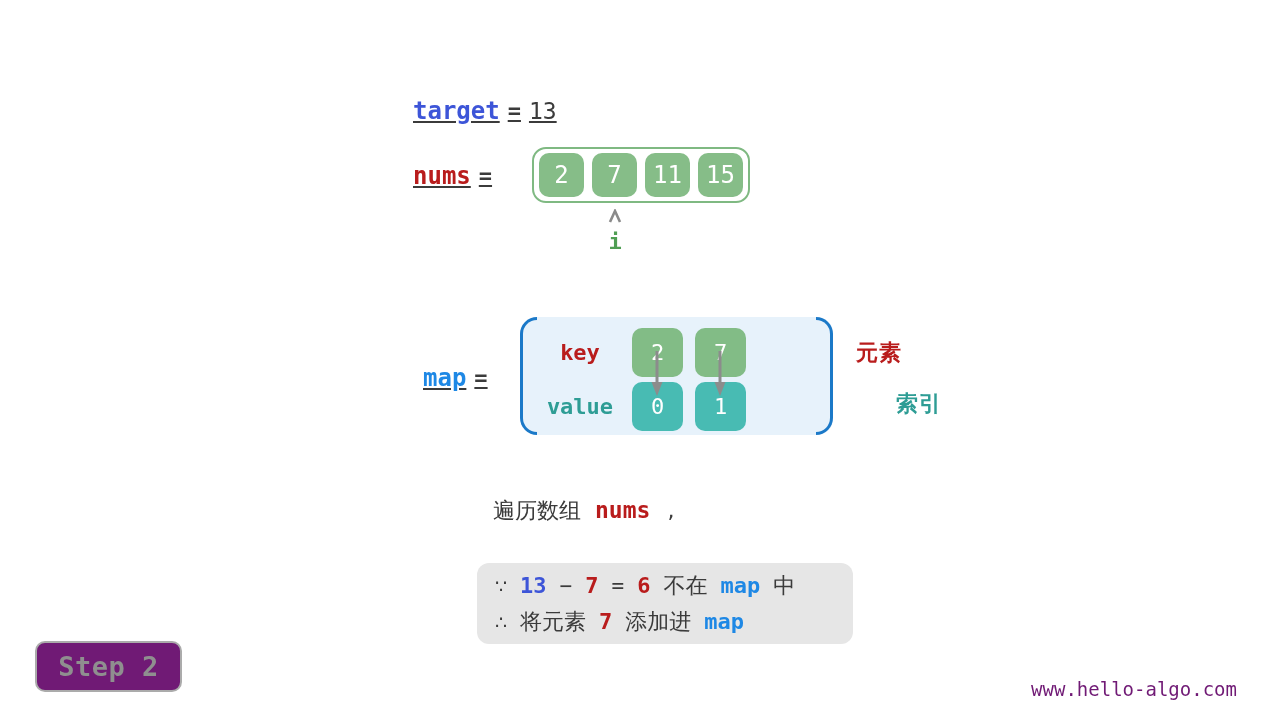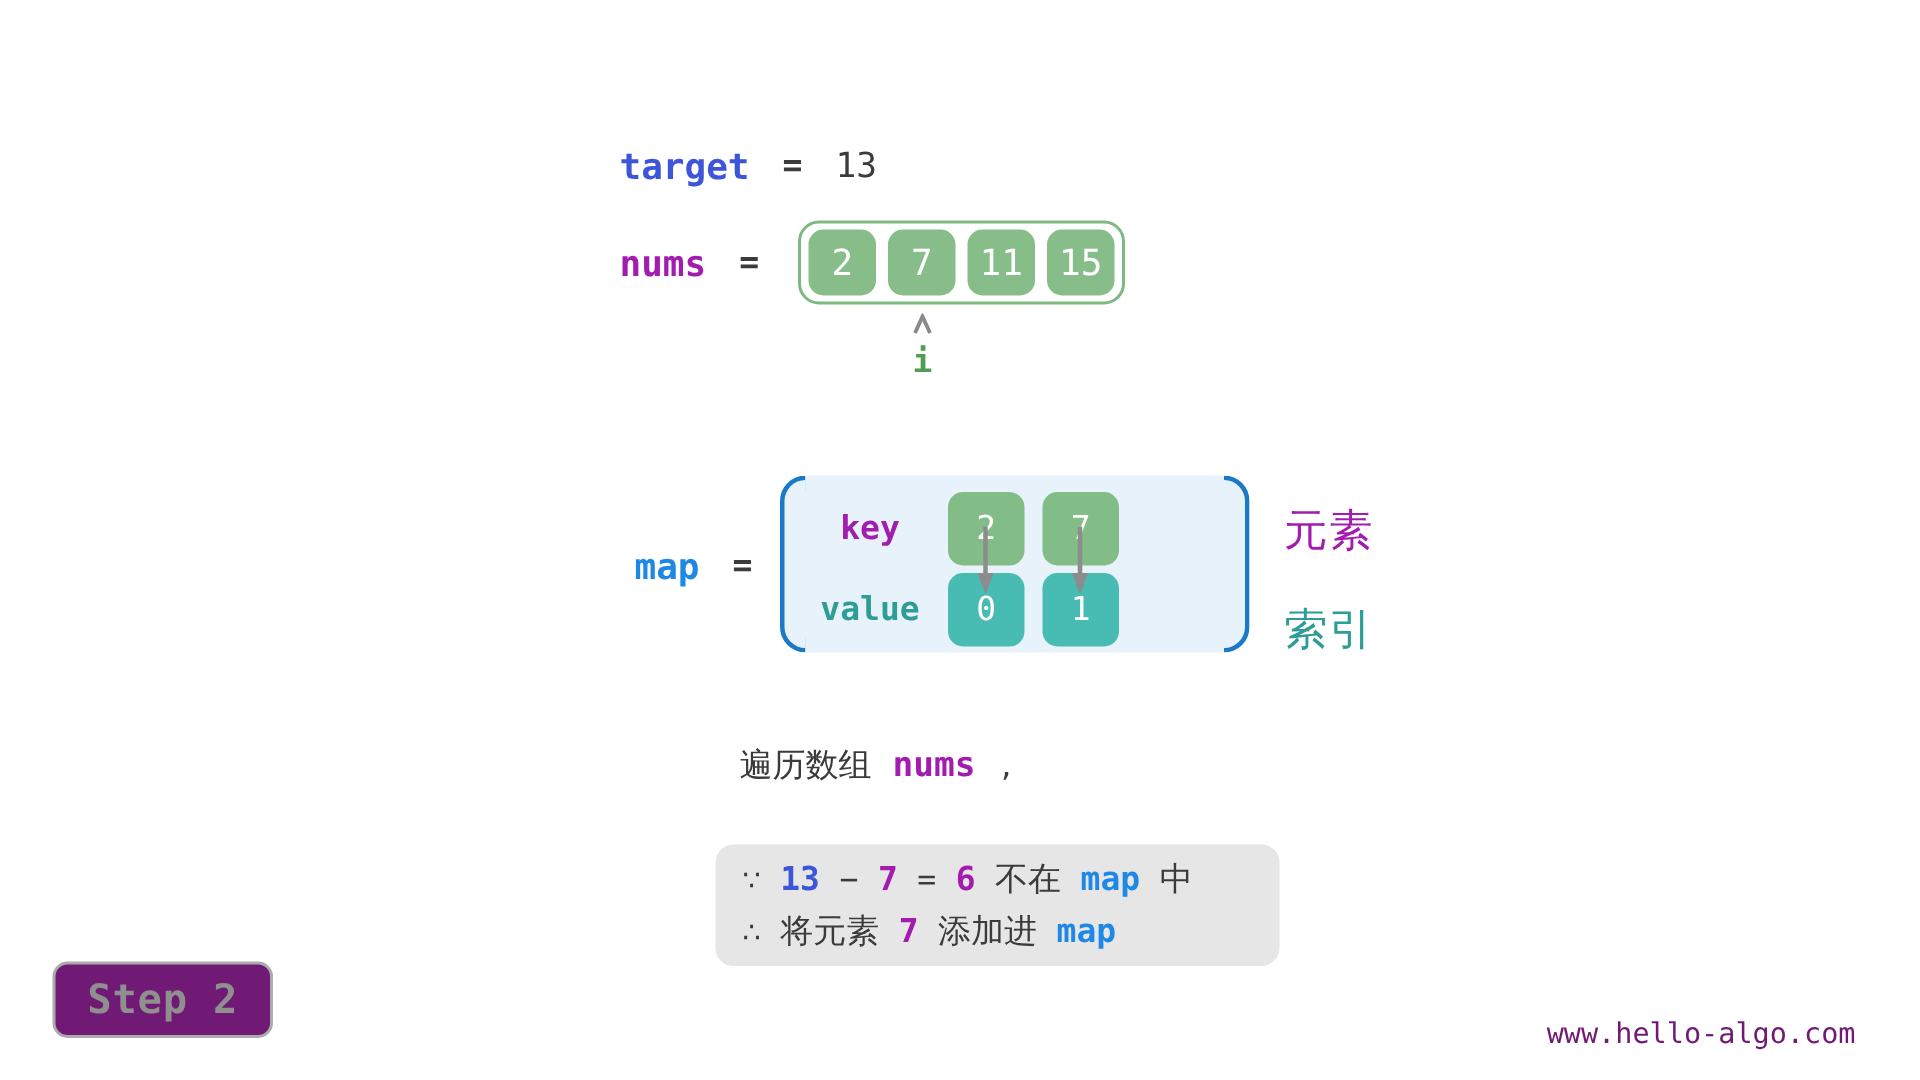--- a/index.html
+++ b/index.html
@@ -3,26 +3,26 @@
 <meta charset="utf-8">
 <style>
   html,body{margin:0;padding:0;background:#ffffff;}
   .stage{position:relative;width:1280px;height:720px;background:#ffffff;overflow:hidden;
          font-family:"DejaVu Sans","Liberation Sans",sans-serif;color:#3b3b3b;}
   .abs{position:absolute;}
   .mono{font-family:"DejaVu Sans Mono","Liberation Mono",monospace;}
   .bold{font-weight:bold;}
   .indigo{color:#3d55d8;}
   .azure{color:#1e88e5;}
-  .green{color:#a21caf;}
+  .green{color:#b91c1c;}
   .teal{color:#2e9d95;}
   .dark{color:#3b3b3b;}
 
   
-  .var-row{display:flex;align-items:flex-start;column-gap:22px;font-size:24px;line-height:28px;}
+  .var-row{display:flex;align-items:flex-start;column-gap:8px;font-size:24px;line-height:28px;text-decoration:underline;}
   .var-row .op{font-size:22px;font-weight:bold;color:#3b3b3b;}
   .var-row .val{font-size:23px;color:#3b3b3b;}
 
   
   .array-outer{left:532px;top:147px;width:218px;height:56px;box-sizing:border-box;
                border:2px solid #7fb982;border-radius:14px;background:#ffffff;
                display:flex;column-gap:8px;padding:4px 5px;}
   .array-cell{width:45px;height:44px;border-radius:10px;background:#86bd88;color:#ffffff;
               display:flex;align-items:center;justify-content:center;
               font-size:24px;font-weight:500;}
@@ -35,21 +35,21 @@
   .map-panel{left:522px;top:317px;width:311px;height:118px;background:#e7f2fb;border-radius:16px;}
   .bracket{width:17px;height:118px;box-sizing:border-box;border:3px solid #1b79c8;top:317px;}
   .bracket-left{left:520px;border-right:none;border-radius:17px 0 0 17px;}
   .bracket-right{left:816px;border-left:none;border-radius:0 17px 17px 0;}
   .map-row-label{left:530px;width:100px;height:49px;display:flex;align-items:center;justify-content:center;
                  font-size:22px;font-weight:bold;}
   .map-cell{width:51px;height:49px;border-radius:10px;color:#ffffff;
             display:flex;align-items:center;justify-content:center;font-size:22px;font-weight:500;}
   .kbox{background:#82bc86;}
   .vbox{background:#48bbb3;}
-  .annot{font-size:29px;font-weight:normal;letter-spacing:1px;line-height:26px;}
+  .annot{font-size:22px;font-weight:bold;letter-spacing:1px;line-height:26px;}
 
   
   .caption{left:493px;top:496px;display:flex;align-items:baseline;font-size:22px;line-height:28px;}
   .caption .code{font-size:23px;font-weight:bold;margin:0 13px 0 14px;}
   .caption .suffix{margin-left:4px;}
 
   
   .note-box{left:477px;top:563px;width:376px;height:81px;box-sizing:border-box;
             background:#e6e6e6;border-radius:12px;padding:5px 0 0 18px;}
   .note-line{display:flex;align-items:baseline;column-gap:13px;height:36px;
@@ -121,21 +121,21 @@
     </svg>
   </div>
   <div class="abs" style="left:714px;top:351px;">
     <svg width="12" height="45" viewBox="0 0 12 45">
       <line x1="6" y1="0" x2="6" y2="33" stroke="#8c8c8c" stroke-width="3"></line>
       <polygon points="0.5,31 11.5,31 6,45" fill="#8c8c8c"></polygon>
     </svg>
   </div>
 
   <div class="abs annot green" style="left:856px;top:340px;">元素</div>
-  <div class="abs annot teal" style="left:856px;top:391px;margin-top:15px;">索引</div>
+  <div class="abs annot teal" style="left:896px;top:391px;">索引</div>
 
   <div class="abs caption">
     <span class="dark">遍历数组</span>
     <span class="code mono green">nums</span>
     <span class="dark suffix">,</span>
   </div>
 
   <div class="abs note-box">
     <div class="note-line">
       <span class="sym dark">∵</span>

